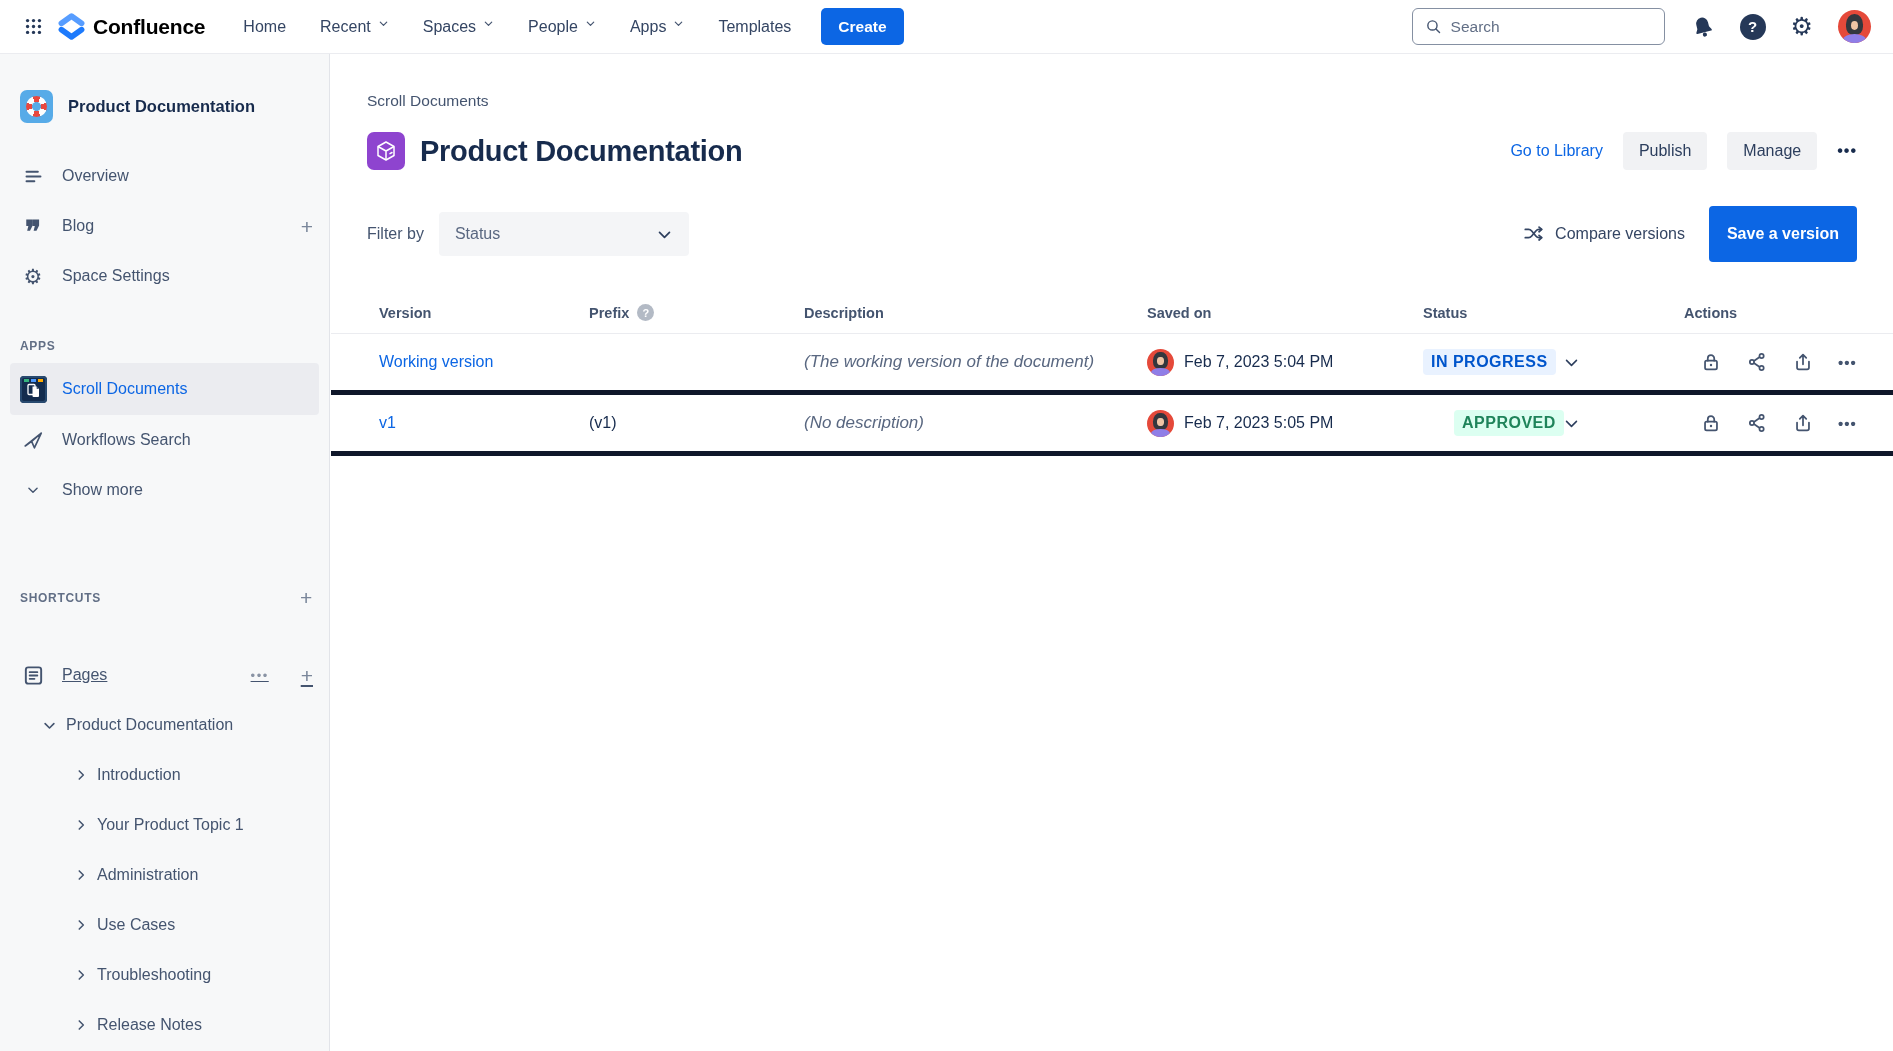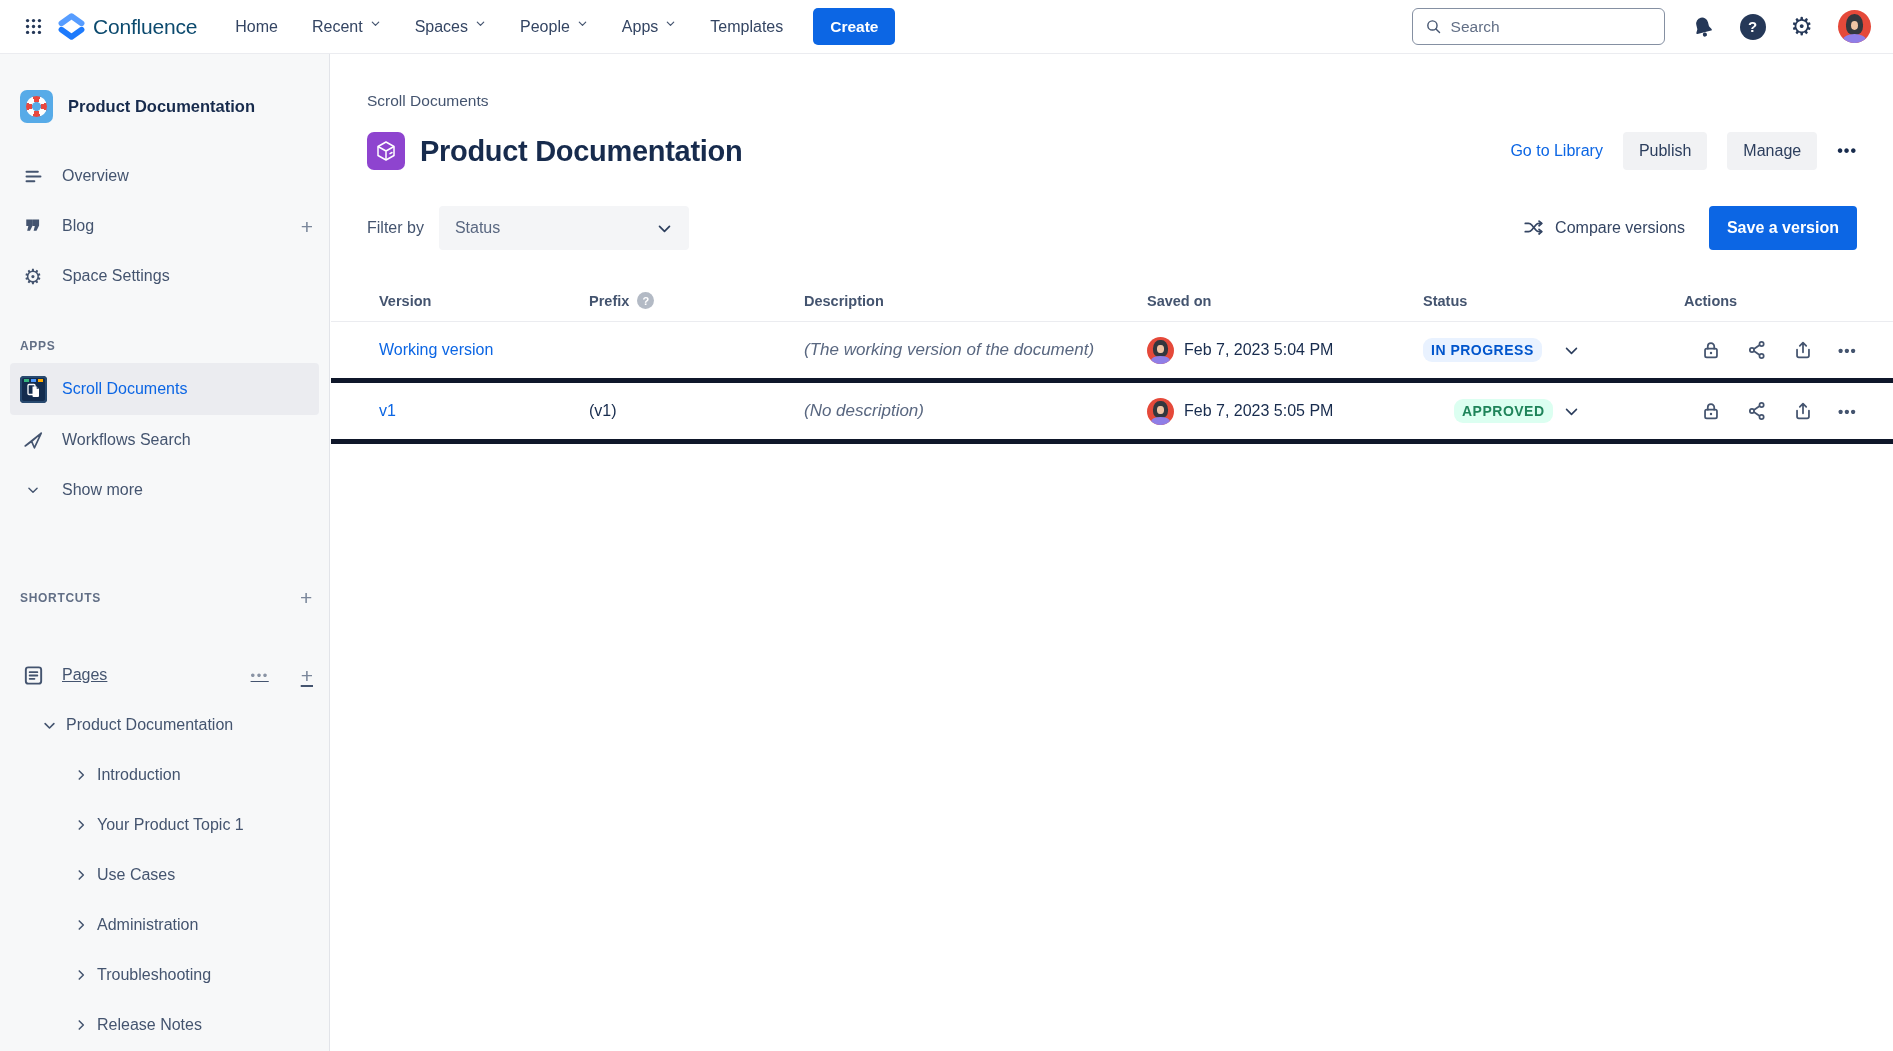--- a/index.html
+++ b/index.html
@@ -11,21 +11,21 @@
   svg { display:block; }
 
   
   .topnav {
     position:absolute; top:0; left:0; right:0; height:54px;
     display:flex; align-items:center; padding:0 22px 0 16px;
     border-bottom:1px solid #EBECF0; background:#fff; z-index:5;
   }
   .appswitcher { width:34px; height:34px; display:flex; align-items:center; justify-content:center; border-radius:4px; cursor:pointer; }
   .logo { display:flex; align-items:center; gap:8px; margin-left:8px; margin-right:38px; cursor:pointer; }
-  .logo-word { font-size:21px; font-weight:400; color:#0c4a6e; letter-spacing:-0.2px; }
+  .logo-word { font-size:21px; font-weight:700; color:#000000; letter-spacing:-0.2px; }
   .nav-items { display:flex; align-items:center; gap:34px; }
   .nav-item { display:flex; align-items:flex-start; gap:7px; font-size:16px; color:#344563; cursor:pointer; }
   .btn-create {
     margin-left:30px; height:37px; padding:0 17px; background:#0C66E4; color:#fff;
     border:none; border-radius:5px; font-size:15.5px; font-weight:700; font-family:inherit; cursor:pointer;
   }
   .nav-spacer { flex:1; }
   .searchbox {
     display:flex; align-items:center; gap:9px; width:253px; height:37px;
     border:1px solid #8590A2; border-radius:6px; padding:0 12px; margin-right:26px; background:#fff;
@@ -86,35 +86,35 @@
   .btn-subtle { height:38px; padding:0 16px; background:#F1F2F4; border:none; border-radius:4px; font-size:16px; color:#2C3E5D; font-family:inherit; cursor:pointer; }
   .more-dots { font-size:16px; font-weight:700; color:#172B4D; letter-spacing:1px; cursor:pointer; }
 
   .filter-row { display:flex; align-items:center; margin-top:36px; }
   .filter-label { font-size:16px; color:#44546F; margin-right:15px; }
   .status-select { width:250px; height:44px; background:#F4F5F7; border-radius:4px; display:flex; align-items:center; padding:0 16px; cursor:pointer; }
   .status-select .val { font-size:16px; color:#596780; }
   .status-select .chev { margin-left:auto; }
   .filter-right { margin-left:auto; display:flex; align-items:center; gap:24px; }
   .compare { display:flex; align-items:center; gap:10px; font-size:16px; color:#344563; cursor:pointer; }
-  .btn-primary { height:44px; padding:0 18px; background:#0C66E4; color:#fff; border:none; border-radius:4px; font-size:16px; font-weight:600; font-family:inherit; cursor:pointer; }
+  .btn-primary { height:56px; padding:0 18px; background:#0C66E4; color:#fff; border:none; border-radius:4px; font-size:16px; font-weight:600; font-family:inherit; cursor:pointer; }
 
   
   .vtable { margin:30px -36px 0; }
   .trow { display:grid; grid-template-columns:210px 215px 343px 276px 261px 1fr; align-items:center; padding:0 30px 0 48px; }
   .thead { height:42px; border-bottom:1px solid #EBECF0; }
   .th { font-size:14.5px; font-weight:700; color:#44546F; display:flex; align-items:center; gap:8px; }
   .q-circle { width:17px; height:17px; border-radius:50%; background:#B3BAC5; color:#fff; font-size:11px; font-weight:700; display:flex; align-items:center; justify-content:center; cursor:pointer; }
   .tbody-row { height:61px; border-bottom:5px solid #0f172a; }
   .cell-version a { color:#0C66E4; font-size:16px; text-decoration:none; cursor:pointer; }
   .cell-prefix { font-size:16px; color:#172B4D; }
   .cell-desc { font-size:17px; color:#596780; font-style:italic; }
   .cell-saved { display:flex; align-items:center; gap:10px; font-size:16px; color:#172B4D; }
   .cell-status { display:flex; align-items:center; position:relative; }
-  .badge { padding:4px 8px; border-radius:9px; font-size:14px; font-weight:700; letter-spacing:.5px; white-space:nowrap; }
+  .badge { padding:4px 8px; border-radius:4px; font-size:16px; font-weight:700; letter-spacing:.5px; white-space:nowrap; }
   .status-chev { position:absolute; left:140px; cursor:pointer; }
   .cell-actions { display:flex; align-items:center; gap:24px; padding-left:16px; }
   .act { cursor:pointer; }
   .act-dots { font-size:15px; font-weight:700; color:#44546F; letter-spacing:1px; cursor:pointer; }
 </style>
 </head>
 <body>
 
 <header class="topnav">
   <div class="appswitcher">
@@ -302,29 +302,29 @@
         </svg>
       </span>
     <span>Your Product Topic 1</span>
   </div>
   <div class="tree-item tree-child">
     <span>
         <svg width="14" height="14" viewBox="0 0 24 24" fill="none">
           <path d="M9 5 L16 12 L9 19" stroke="#44546F" stroke-width="2.6" stroke-linecap="round" stroke-linejoin="round"></path>
         </svg>
       </span>
-    <span>Use Cases</span>
+    <span>Administration</span>
   </div>
   <div class="tree-item tree-child">
     <span>
         <svg width="14" height="14" viewBox="0 0 24 24" fill="none">
           <path d="M9 5 L16 12 L9 19" stroke="#44546F" stroke-width="2.6" stroke-linecap="round" stroke-linejoin="round"></path>
         </svg>
       </span>
-    <span>Administration</span>
+    <span>Use Cases</span>
   </div>
   <div class="tree-item tree-child">
     <span>
         <svg width="14" height="14" viewBox="0 0 24 24" fill="none">
           <path d="M9 5 L16 12 L9 19" stroke="#44546F" stroke-width="2.6" stroke-linecap="round" stroke-linejoin="round"></path>
         </svg>
       </span>
     <span>Troubleshooting</span>
   </div>
   <div class="tree-item tree-child">

